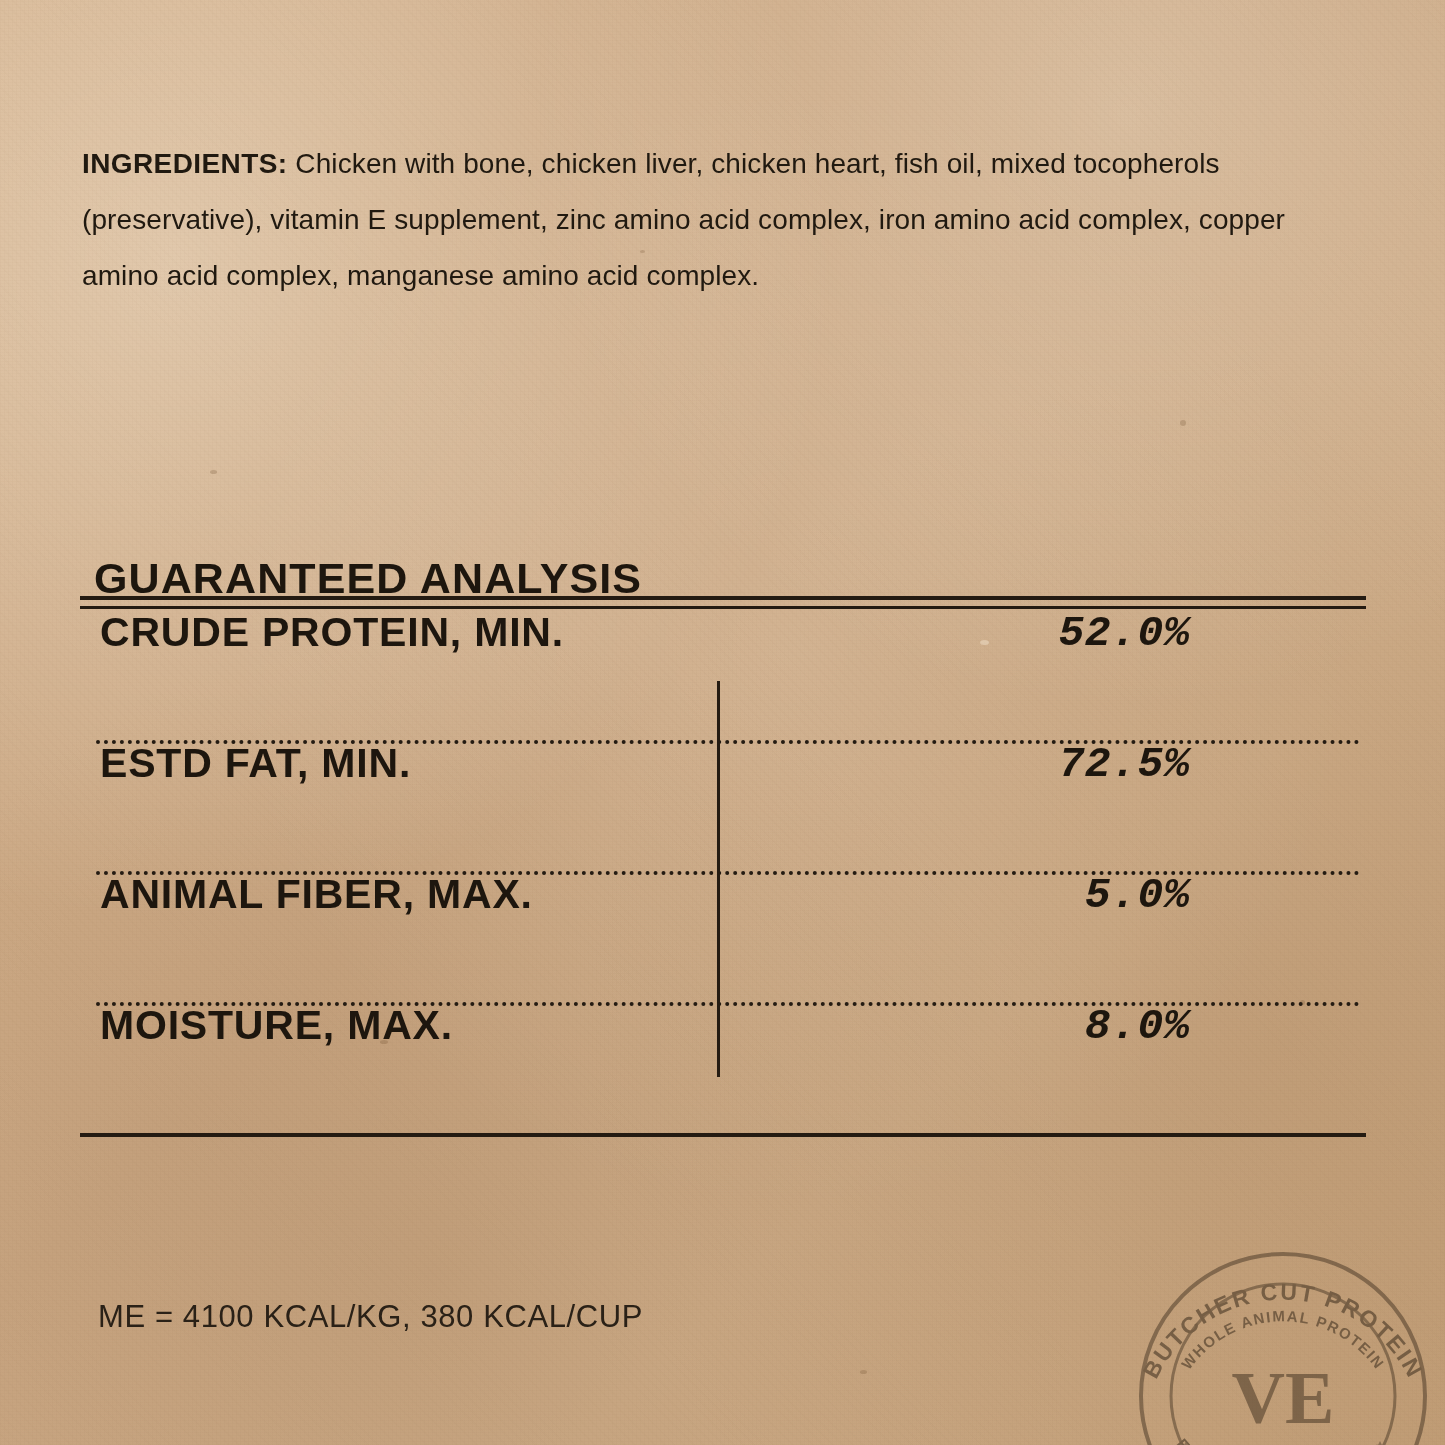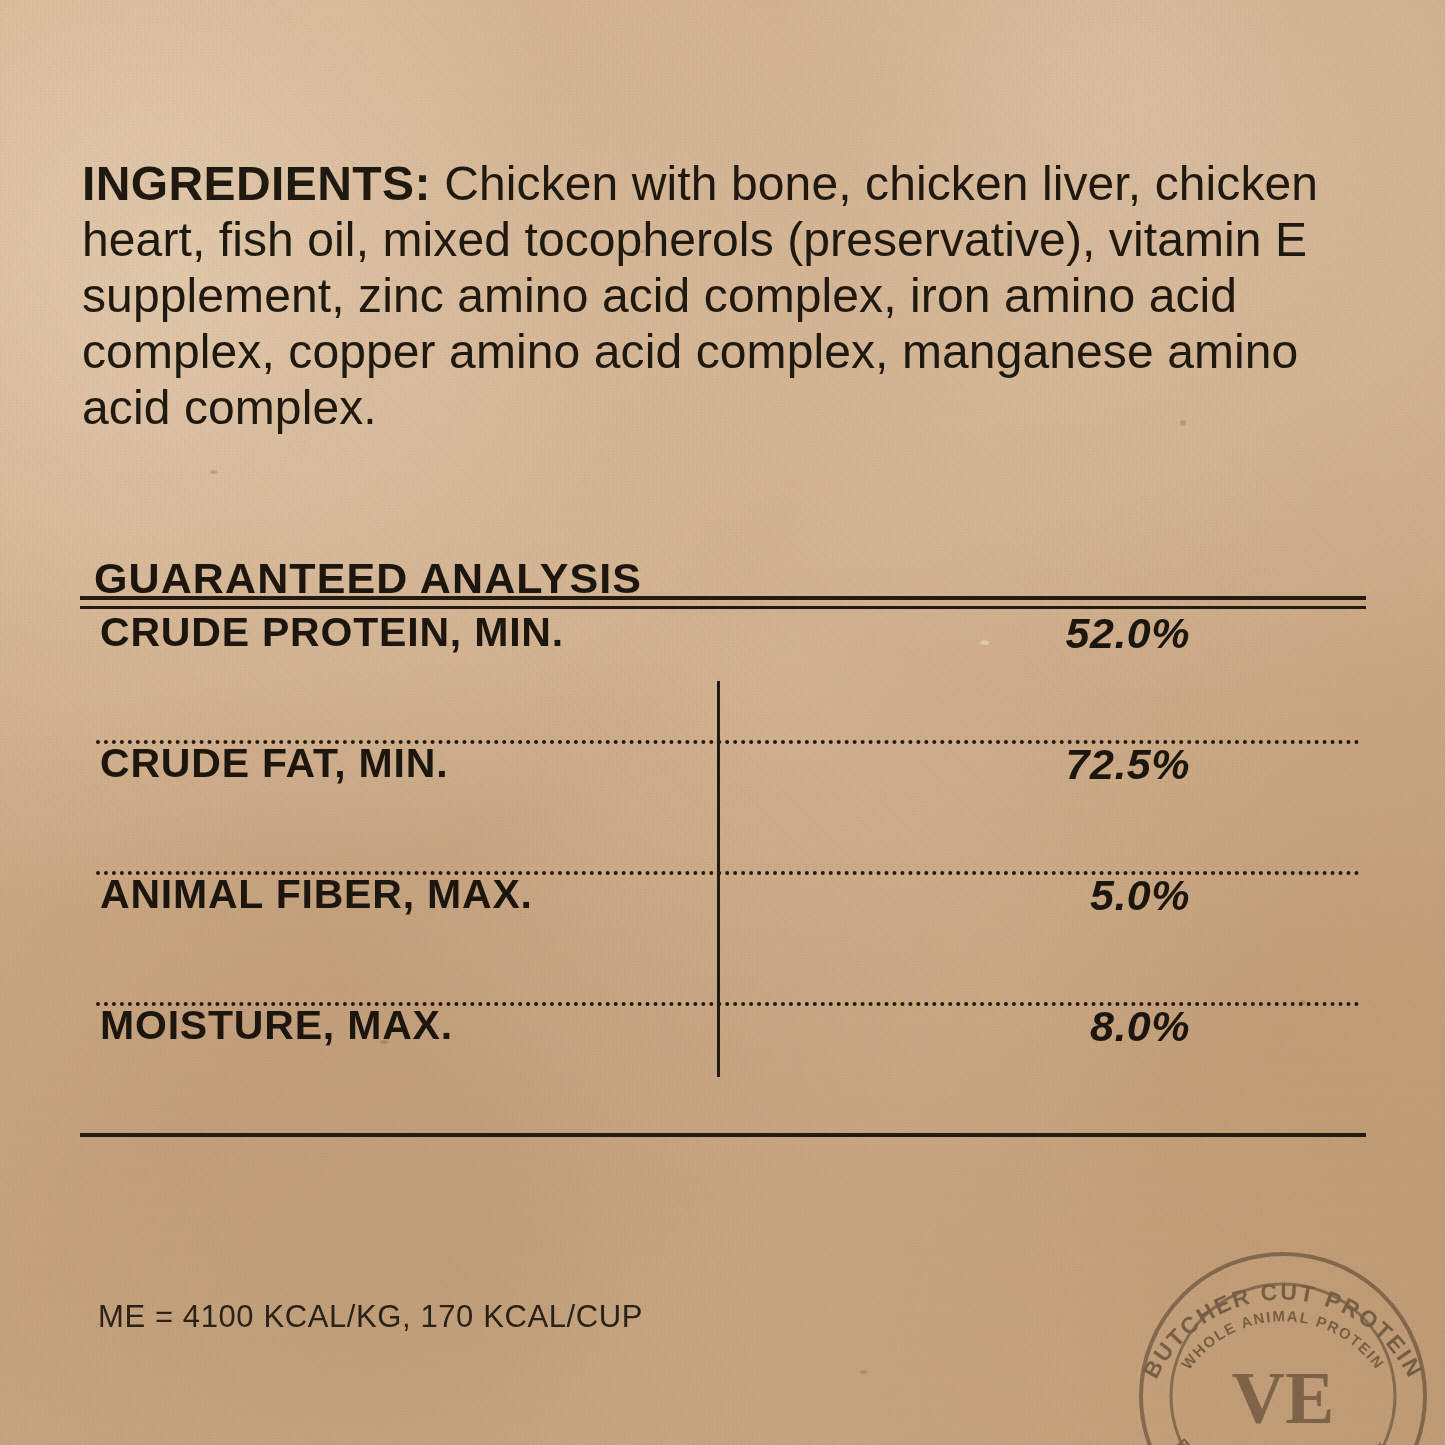--- a/index.html
+++ b/index.html
@@ -49,21 +49,21 @@
     inset: 0;
     color: #241b12;
   }
 
   
   .ingredients {
     position: absolute;
     left: 82px;
     top: 108px;
     width: 1250px;
-    font-size: 48px;
+    font-size: 28px;
     line-height: 56px;
     letter-spacing: .1px;
     color: #201910;
   }
   .ingredients .label {
     font-weight: 800;
     letter-spacing: .4px;
   }
 
   
@@ -126,21 +126,21 @@
     box-sizing: border-box;
     font-size: 41px;
     font-weight: 700;
     letter-spacing: .8px;
     color: #1d160e;
   }
   .ga-value {
     flex: 1;
     text-align: right;
     padding-right: 176px;
-    font-family: Liberation Sans, sans-serif;
+    font-family: Liberation Mono, monospace;
     font-style: italic;
     font-size: 43px;
     font-weight: 700;
     letter-spacing: .5px;
     color: #1d160e;
   }
 
   
   .cal-title {
     position: absolute;
@@ -194,36 +194,36 @@
   <h2 class="ga-title">GUARANTEED ANALYSIS</h2>
 
   <div class="ga-table">
     <div class="rule-double"></div>
     <div class="ga-rows">
       <div class="ga-row">
         <div class="ga-name">CRUDE PROTEIN, MIN.</div>
         <div class="ga-value">52.0%</div>
       </div>
       <div class="ga-row">
-        <div class="ga-name">CRUDE FAT, MIN.</div>
+        <div class="ga-name">ESTD FAT, MIN.</div>
         <div class="ga-value">72.5%</div>
       </div>
       <div class="ga-row">
         <div class="ga-name">ANIMAL FIBER, MAX.</div>
         <div class="ga-value">5.0%</div>
       </div>
       <div class="ga-row">
         <div class="ga-name">MOISTURE, MAX.</div>
         <div class="ga-value">8.0%</div>
       </div>
     </div>
     <div class="rule-bottom"></div>
   </div>
 
-  <p class="cal-sub">ME = 4100 KCAL/KG, 170 KCAL/CUP</p>
+  <p class="cal-sub">ME = 4100 KCAL/KG, 380 KCAL/CUP</p>
 
   <div class="stamp">
     <svg viewBox="0 0 330 330" width="330" height="330" fill="none">
       <defs>
         <path id="arcTop" d="M 32,188 A 140,140 0 0 1 298,188"></path>
         <path id="arcTopInner" d="M 58,188 A 114,114 0 0 1 272,188"></path>
         <path id="arcBottom" d="M 36,196 A 136,136 0 0 0 294,196"></path>
       </defs>
       <circle cx="165" cy="188" r="142" stroke="#3b2c1c" stroke-width="4" fill="none" opacity="0.85"></circle>
       <circle cx="165" cy="188" r="112" stroke="#3b2c1c" stroke-width="3" fill="none" opacity="0.8"></circle>

